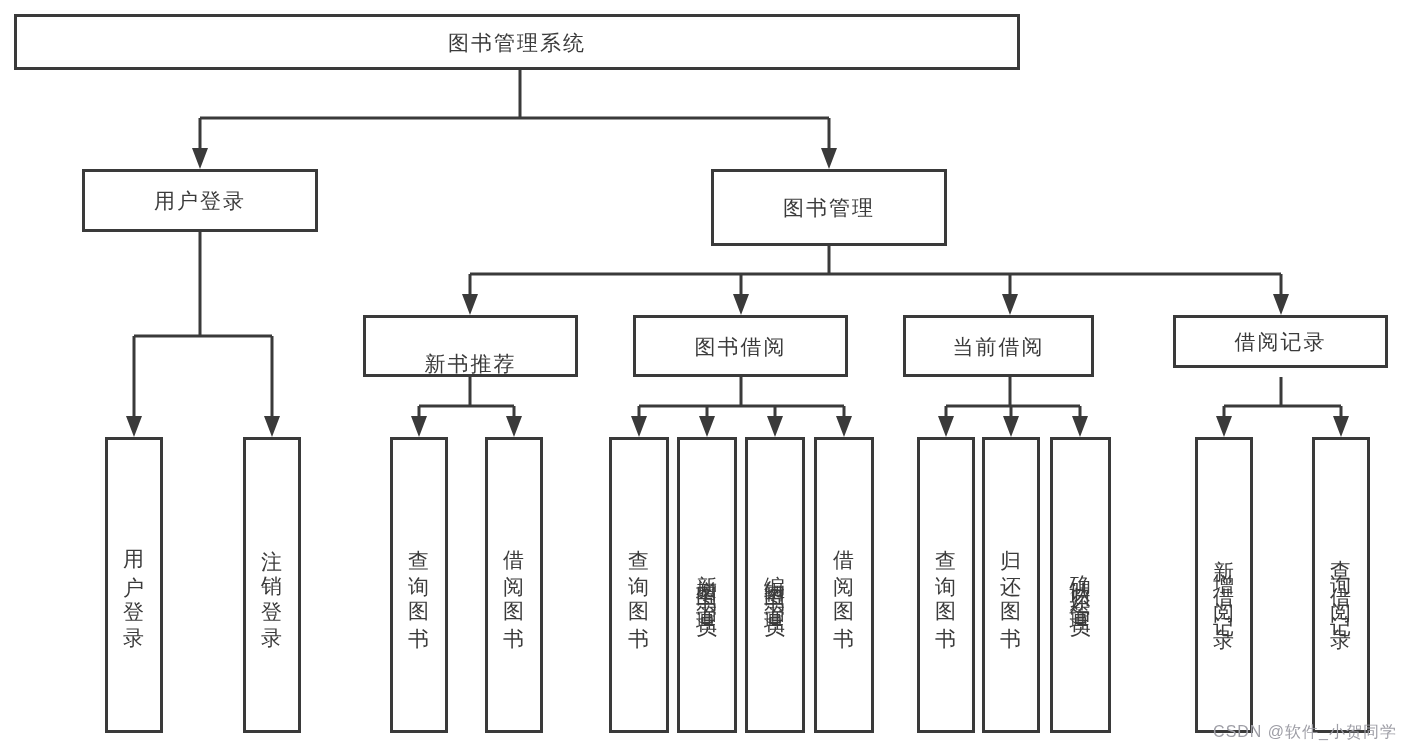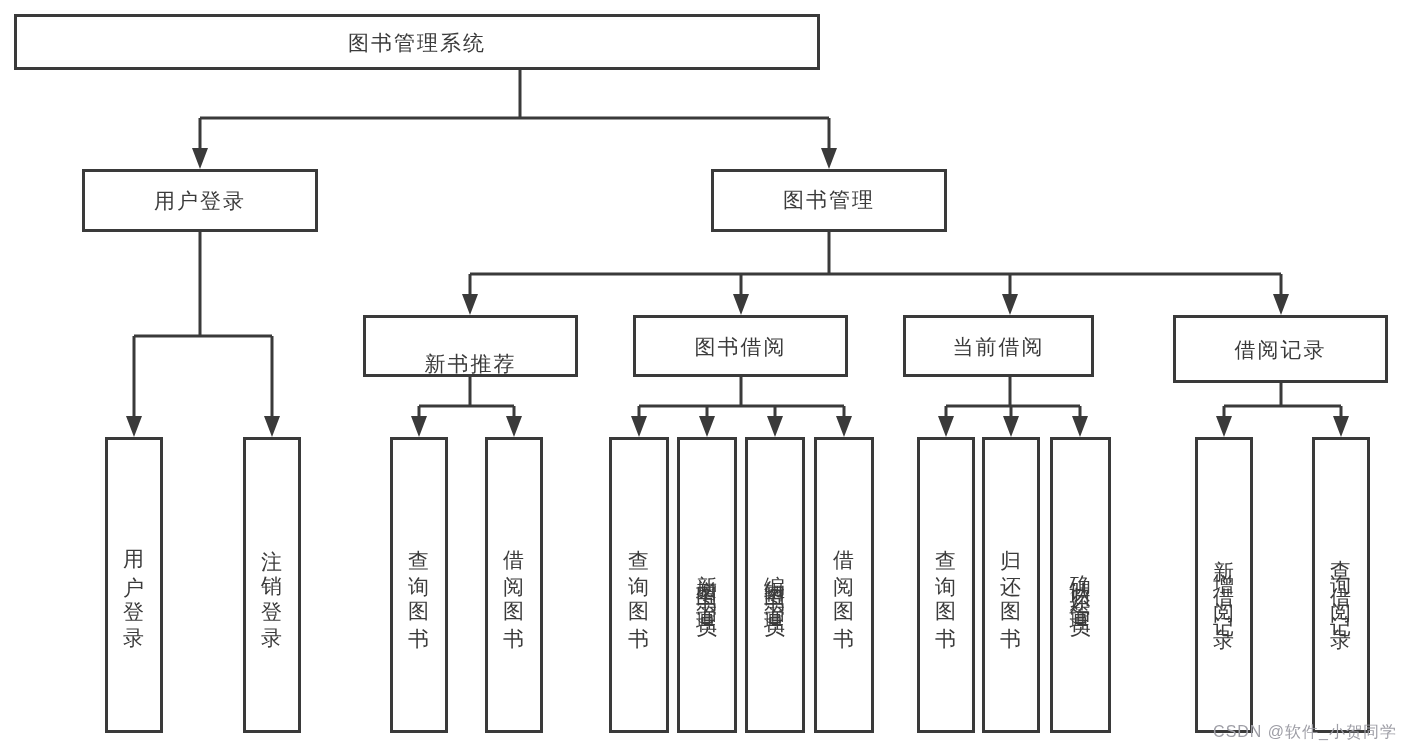--- a/index.html
+++ b/index.html
@@ -48,41 +48,41 @@
       M1002 294 L1018 294 L1010 315 Z  M1273 294 L1289 294 L1281 315 Z
       M126 416 L142 416 L134 437 Z  M264 416 L280 416 L272 437 Z
       M411 416 L427 416 L419 437 Z  M506 416 L522 416 L514 437 Z
       M631 416 L647 416 L639 437 Z  M699 416 L715 416 L707 437 Z
       M767 416 L783 416 L775 437 Z  M836 416 L852 416 L844 437 Z
       M938 416 L954 416 L946 437 Z  M1003 416 L1019 416 L1011 437 Z
       M1072 416 L1088 416 L1080 437 Z
       M1216 416 L1232 416 L1224 437 Z  M1333 416 L1349 416 L1341 437 Z"></path>
   </svg>
 
-  <div class="box h" style="left:14px;top:14px;width:806px;height:56px;">
+  <div class="box h" style="left:14px;top:14px;width:1006px;height:56px;">
     <span>图书管理系统</span>
   </div>
 
   <div class="box h" style="left:82px;top:169px;width:236px;height:63px;">
     <span>用户登录</span>
   </div>
-  <div class="box h" style="left:711px;top:169px;width:236px;height:63px;font-family:Liberation Serif, serif;">
+  <div class="box h" style="left:711px;top:169px;width:236px;height:77px;">
     <span>图书管理</span>
   </div>
 
   <div class="box h" style="left:363px;top:315px;width:215px;height:62px;align-items:flex-end;">
     <span>新书推荐</span>
   </div>
   <div class="box h" style="left:633px;top:315px;width:215px;height:62px;text-align:right;">
     <span>图书借阅</span>
   </div>
   <div class="box h" style="left:903px;top:315px;width:191px;height:62px;">
     <span>当前借阅</span>
   </div>
-  <div class="box h" style="left:1173px;top:315px;width:215px;height:68px;">
+  <div class="box h" style="left:1173px;top:315px;width:215px;height:53px;">
     <span>借阅记录</span>
   </div>
 
   <div class="box v" style="left:105px;top:437px;width:58px;height:296px;">
     <span class="vtext" style="letter-spacing: 26px;">用户登录</span>
   </div>
   <div class="box v" style="left:243px;top:437px;width:58px;height:296px;">
     <span class="vtext" style="letter-spacing: 26px;">注销登录</span>
   </div>
 

